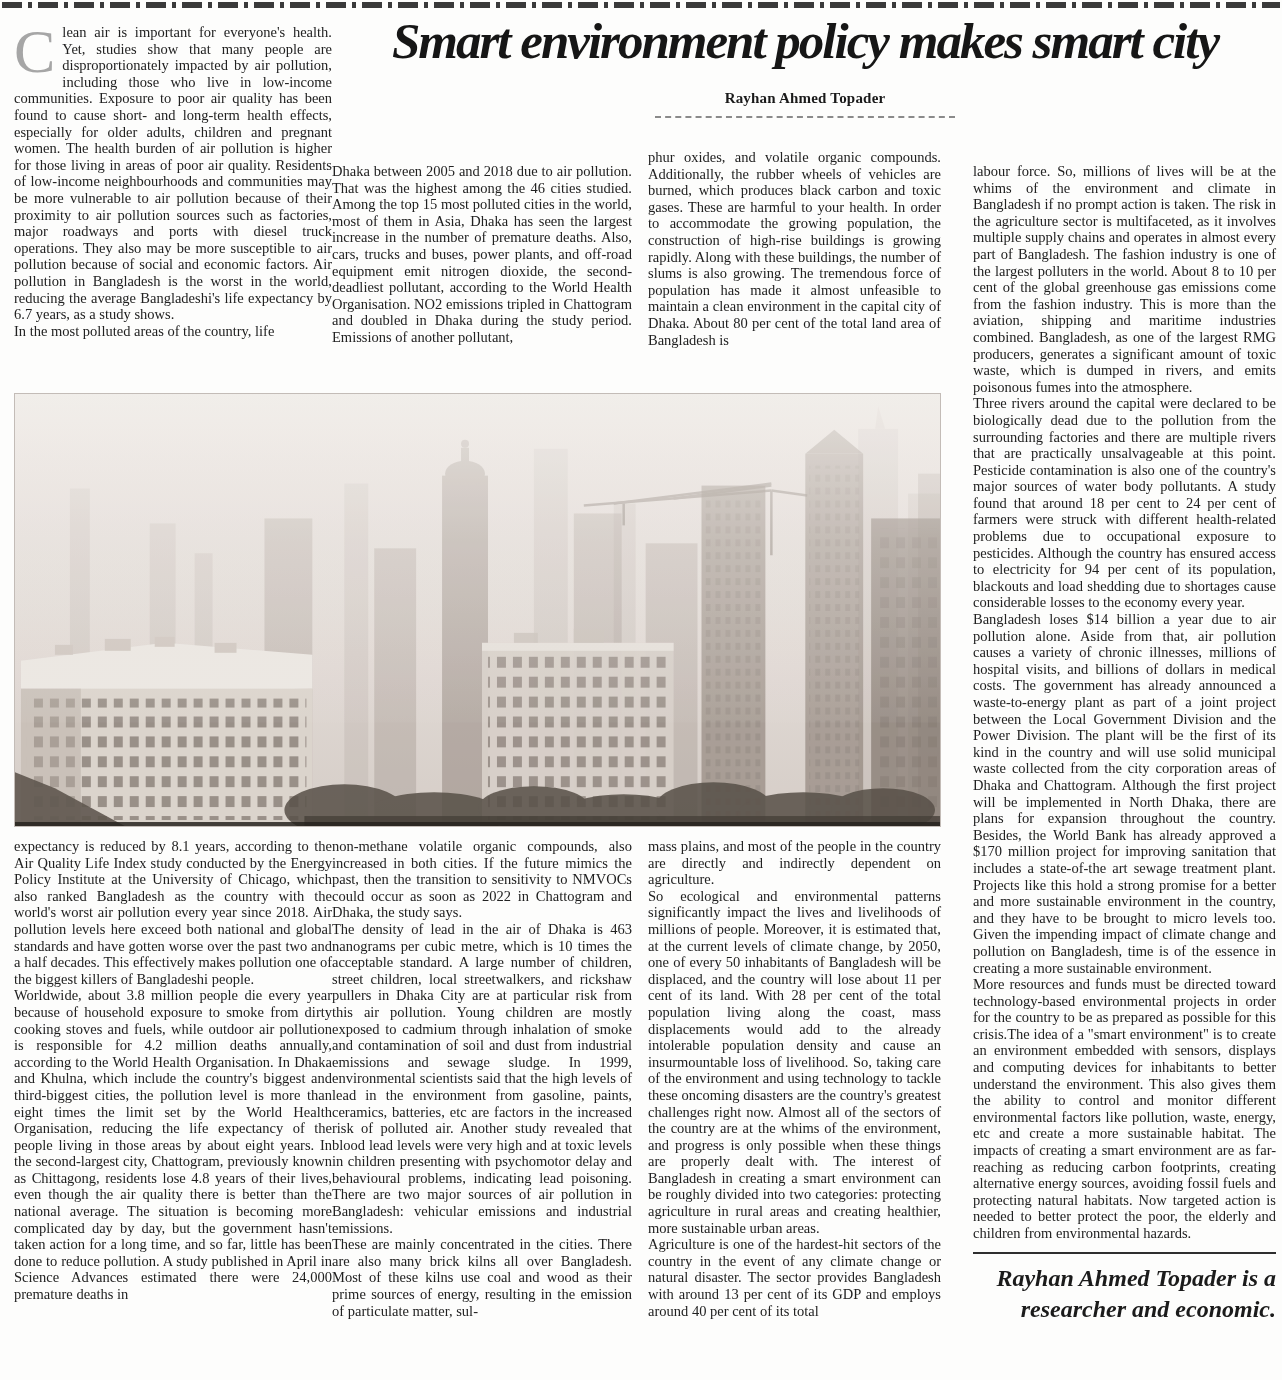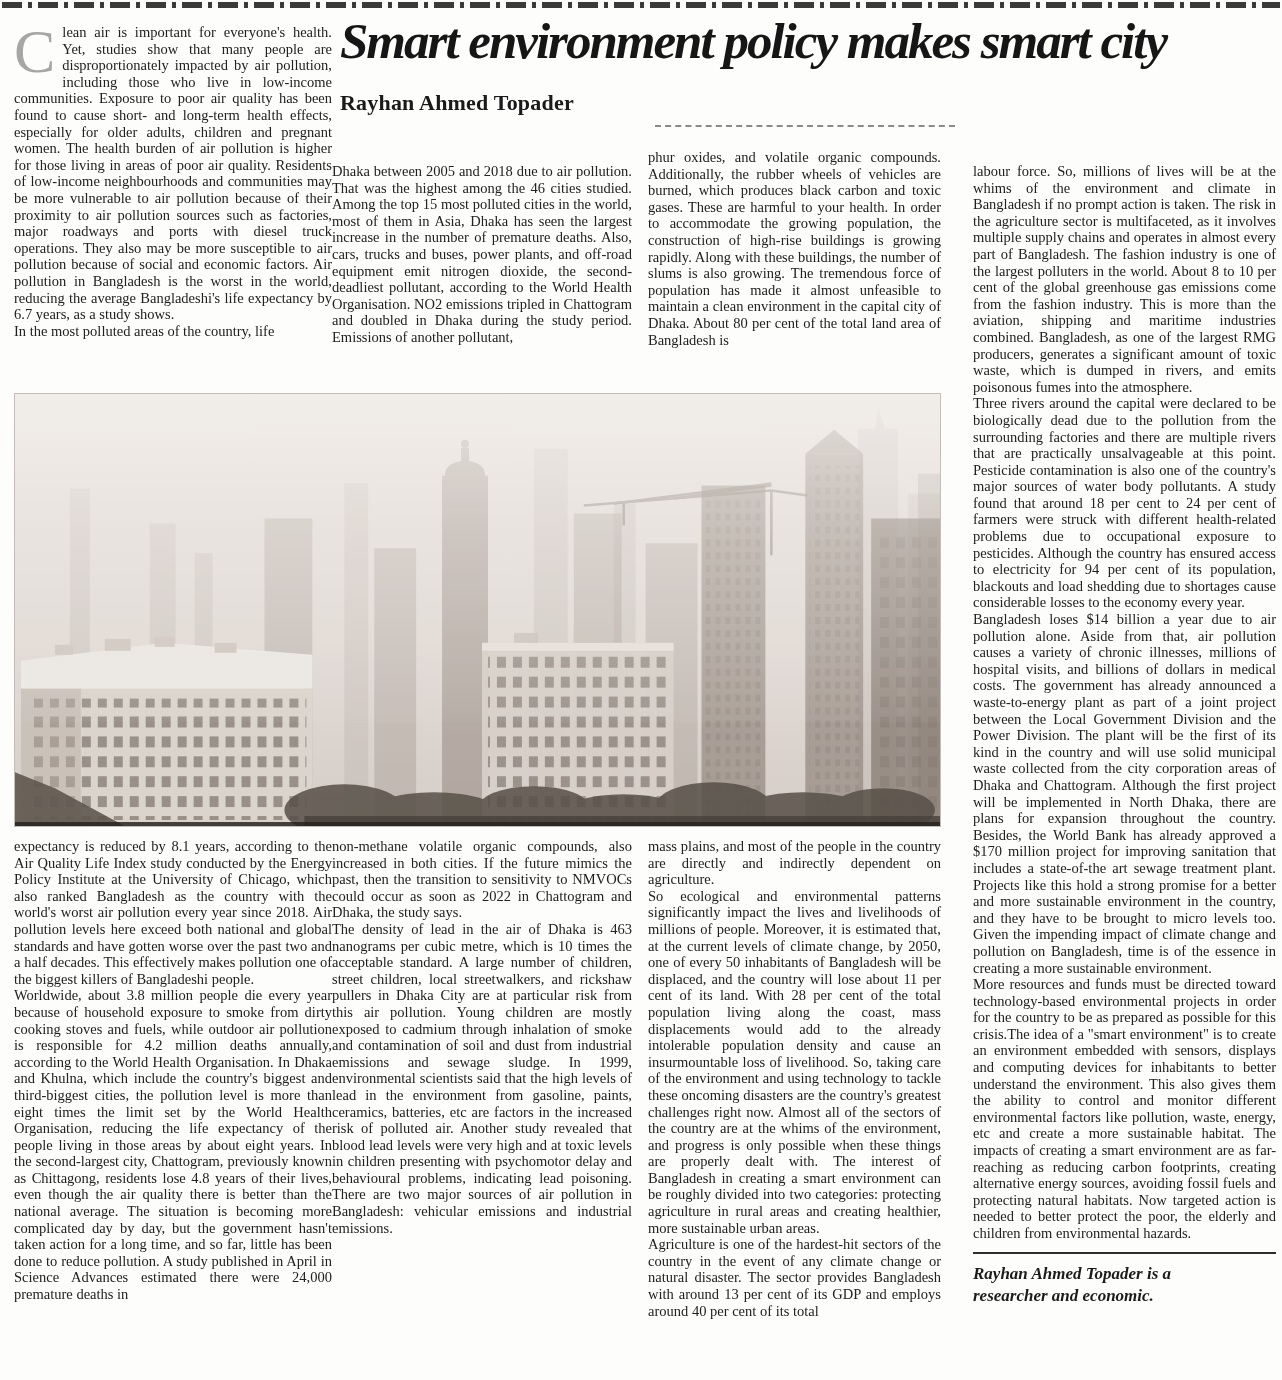--- a/index.html
+++ b/index.html
@@ -21,29 +21,29 @@
     color:#212121;
   }
   .col p{margin:0;}
   .dropcap{
     float:left;
     font-size:62px;line-height:50px;
     padding:2px 7px 0 0;
     color:#a6a6a6;font-weight:400;
   }
   .header{
-    position:absolute;left:340px;top:14px;width:930px;
+    position:absolute;left:340px;top:14px;width:930px;text-align:center;
   }
   .headline{
     font-size:51px;font-weight:700;font-style:italic;
     letter-spacing:-2px;line-height:1.06;color:#161616;
     margin:0;white-space:nowrap;
   }
   .byline{
-    margin-top:22px;font-size:22px;font-weight:700;color:#1a1a1a;
+    margin-top:22px;font-size:15px;font-weight:700;color:#1a1a1a;
     letter-spacing:0.2px;
   }
   .byline-rule{
     width:300px;margin:9px auto 0;height:0;
     border-top:2px dashed #8a8a8a;
   }
   .photo-wrap{
     position:absolute;left:14px;top:393px;width:927px;height:434px;
     border:1px solid #c3bcb7;box-sizing:border-box;background:#e9e4e1;
   }
@@ -52,22 +52,22 @@
   #col2-top{left:332px;top:163px;width:300px;}
   #col3-top{left:648px;top:149px;width:293px;}
   #col4{left:965px;top:163px;width:303px;margin-left:8px;}
   #col1-bottom{left:14px;top:838px;width:318px;}
   #col2-bottom{left:332px;top:838px;width:300px;}
   #col3-bottom{left:648px;top:838px;width:293px;}
   .credit-rule{
     border-top:2.5px solid #2e2e2e;height:0;margin:10px 0 9px;
   }
   .credit{
-    font-weight:700;font-style:italic;
-    font-size:17px;line-height:1.3;color:#1b1b1b;
+    text-align:right;font-weight:700;font-style:italic;
+    font-size:24px;line-height:1.3;color:#1b1b1b;
   }
 </style>
 </head>
 <body>
 
 <div class="page">
 
   <div class="top-border"></div>
 
   <div class="header">
@@ -209,20 +209,21 @@
   </div>
 
   <div class="col" id="col1-bottom">
     <p>expectancy is reduced by 8.1 years, according to the Air Quality Life Index study conducted by the Energy Policy Institute at the University of Chicago, which also ranked Bangladesh as the country with the world's worst air pollution every year since 2018. Air pollution levels here exceed both national and global standards and have gotten worse over the past two and a half decades. This effectively makes pollution one of the biggest killers of Bangladeshi people.</p>
     <p>Worldwide, about 3.8 million people die every year because of household exposure to smoke from dirty cooking stoves and fuels, while outdoor air pollution is responsible for 4.2 million deaths annually, according to the World Health Organisation. In Dhaka and Khulna, which include the country's biggest and third-biggest cities, the pollution level is more than eight times the limit set by the World Health Organisation, reducing the life expectancy of the people living in those areas by about eight years. In the second-largest city, Chattogram, previously known as Chittagong, residents lose 4.8 years of their lives, even though the air quality there is better than the national average. The situation is becoming more complicated day by day, but the government hasn't taken action for a long time, and so far, little has been done to reduce pollution. A study published in April in Science Advances estimated there were 24,000 premature deaths in</p>
   </div>
 
   <div class="col" id="col2-bottom">
     <p>non-methane volatile organic compounds, also increased in both cities. If the future mimics the past, then the transition to sensitivity to NMVOCs could occur as soon as 2022 in Chattogram and Dhaka, the study says.</p>
     <p>The density of lead in the air of Dhaka is 463 nanograms per cubic metre, which is 10 times the acceptable standard. A large number of children, street children, local streetwalkers, and rickshaw pullers in Dhaka City are at particular risk from this air pollution. Young children are mostly exposed to cadmium through inhalation of smoke and contamination of soil and dust from industrial emissions and sewage sludge. In 1999, environmental scientists said that the high levels of lead in the environment from gasoline, paints, ceramics, batteries, etc are factors in the increased risk of polluted air. Another study revealed that blood lead levels were very high and at toxic levels in children presenting with psychomotor delay and behavioural problems, indicating lead poisoning. There are two major sources of air pollution in Bangladesh: vehicular emissions and industrial emissions.</p>
+    <p>These are mainly concentrated in the cities. There are also many brick kilns all over Bangladesh. Most of these kilns use coal and wood as their prime sources of energy, resulting in the emission of particulate matter, sul-</p>
   </div>
 
   <div class="col" id="col3-bottom">
     <p>mass plains, and most of the people in the country are directly and indirectly dependent on agriculture.</p>
     <p>So ecological and environmental patterns significantly impact the lives and livelihoods of millions of people. Moreover, it is estimated that, at the current levels of climate change, by 2050, one of every 50 inhabitants of Bangladesh will be displaced, and the country will lose about 11 per cent of its land. With 28 per cent of the total population living along the coast, mass displacements would add to the already intolerable population density and cause an insurmountable loss of livelihood. So, taking care of the environment and using technology to tackle these oncoming disasters are the country's greatest challenges right now. Almost all of the sectors of the country are at the whims of the environment, and progress is only possible when these things are properly dealt with. The interest of Bangladesh in creating a smart environment can be roughly divided into two categories: protecting agriculture in rural areas and creating healthier, more sustainable urban areas.</p>
     <p>Agriculture is one of the hardest-hit sectors of the country in the event of any climate change or natural disaster. The sector provides Bangladesh with around 13 per cent of its GDP and employs around 40 per cent of its total</p>
   </div>
 
 </div>
 

